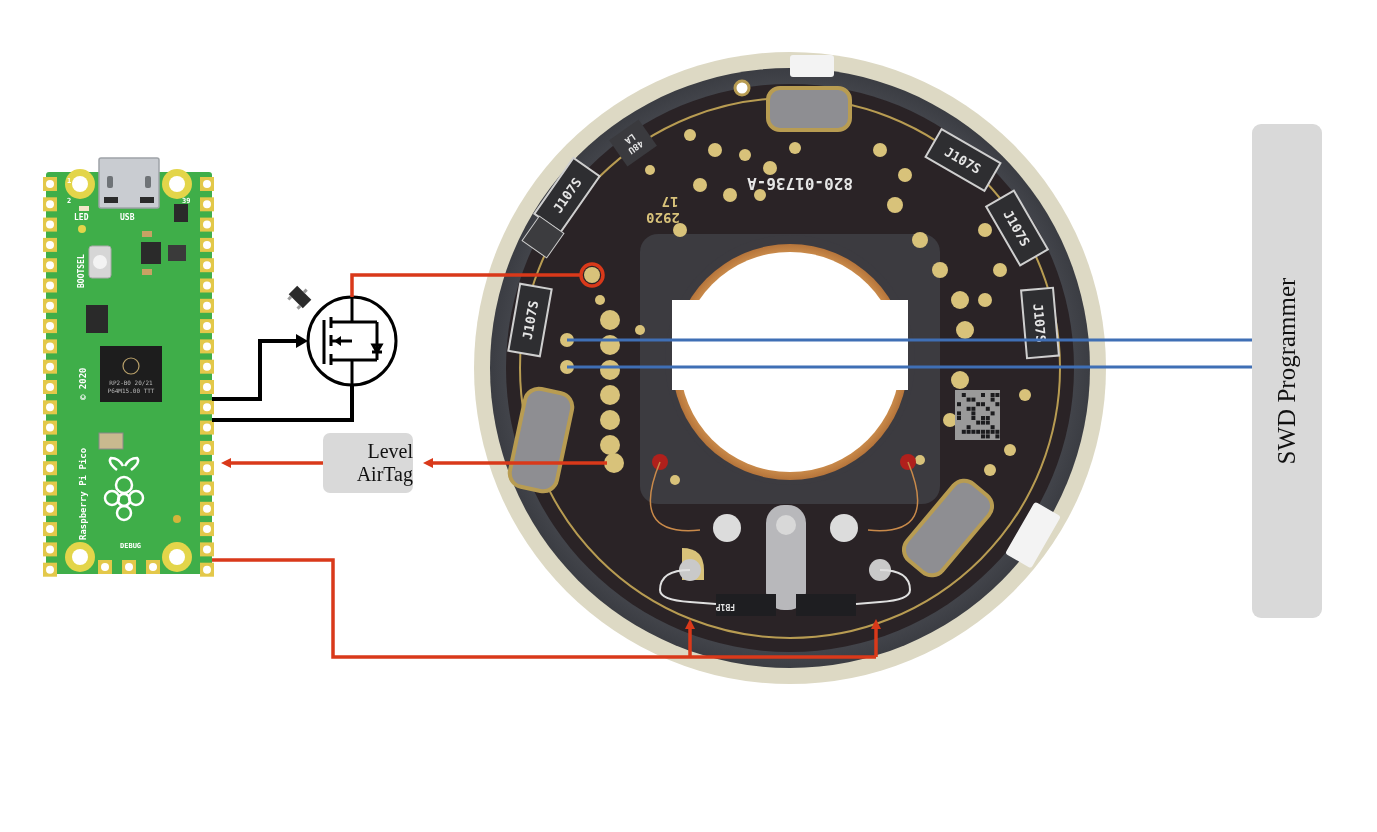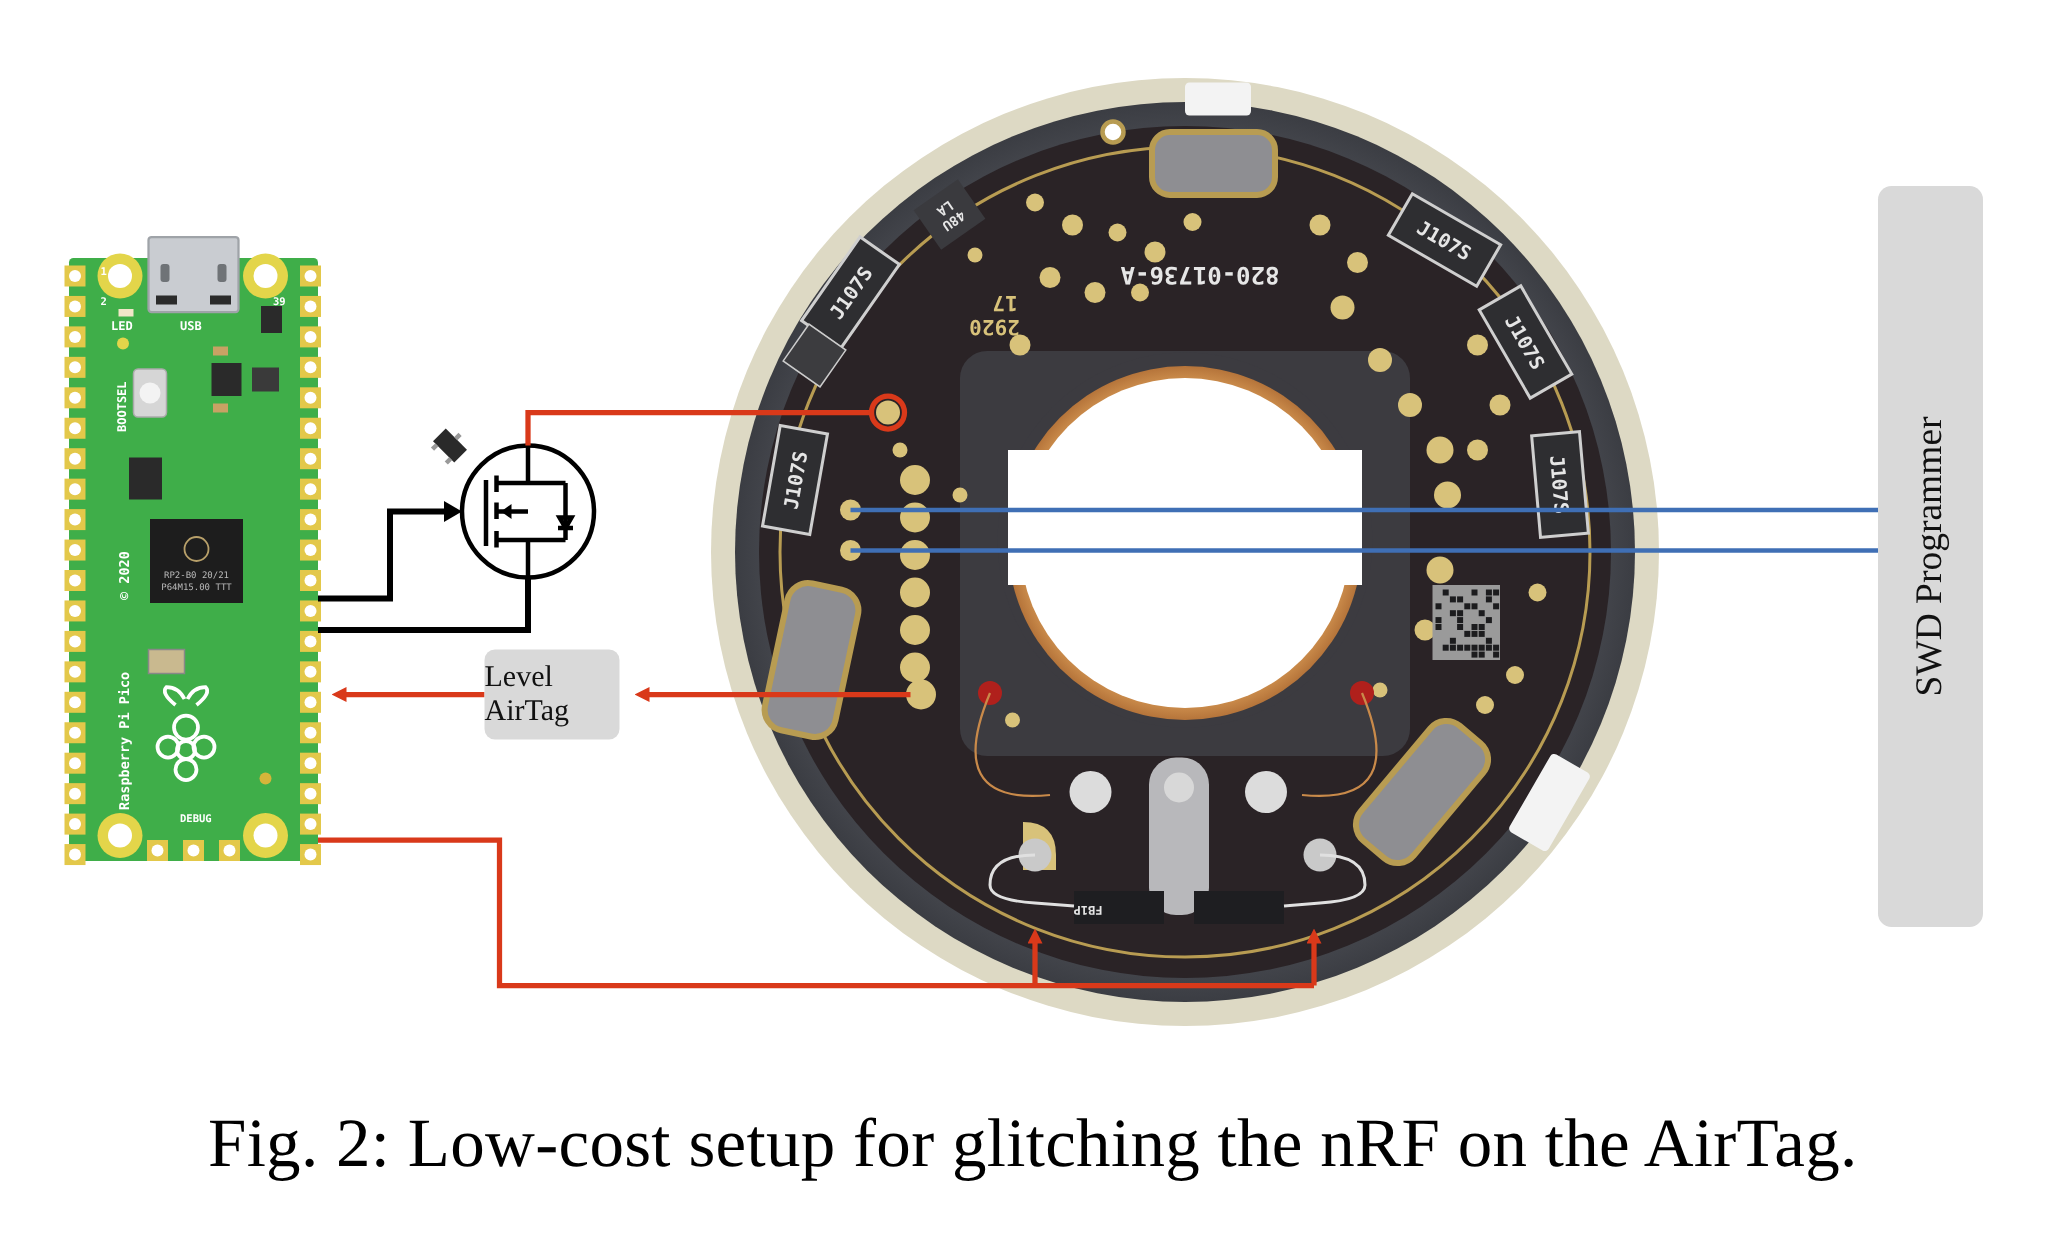--- a/index.html
+++ b/index.html
@@ -5,21 +5,21 @@
   html, body { margin:0; padding:0; background:#ffffff; }
   body { width:1377px; height:832px; position:relative; overflow:hidden; font-family:"Liberation Serif", serif; }
   #stage { position:absolute; left:0; top:0; width:1377px; height:832px; }
   .caption {
     position:absolute; left:0; width:1377px; top:735px; text-align:center;
     font-family:"Liberation Serif", serif; font-size:46px; color:#000; letter-spacing:0.2px;
   }
   .level-box {
     position:absolute; left:323px; top:433px; width:90px; height:60px;
     background:#d9d9d9; border-radius:7px;
-    display:flex; flex-direction:column; align-items:flex-start; justify-content:center;
+    display:flex; flex-direction:column; align-items:flex-end; justify-content:center;
     font-family:"Liberation Serif", serif; font-size:20px; line-height:23px; color:#111;
   }
   .swd-box {
     position:absolute; left:1252px; top:124px; width:70px; height:494px;
     background:#d9d9d9; border-radius:9px;
   }
   .swd-label {
     position:absolute; left:50%; top:50%;
     transform:translate(-50%,-50%) rotate(-90deg);
     white-space:nowrap; font-family:"Liberation Serif", serif; font-size:25px; color:#111;
@@ -494,14 +494,13 @@
 
 <div class="level-box">
   <span>Level</span>
   <span>AirTag</span>
 </div>
 
 <div class="swd-box">
   <span class="swd-label">SWD Programmer</span>
 </div>
 
-<div class="caption">Fig. 2: Low-cost setup for glitching the nRF on the AirTag.</div>
 </div>
 
 </body></html>

